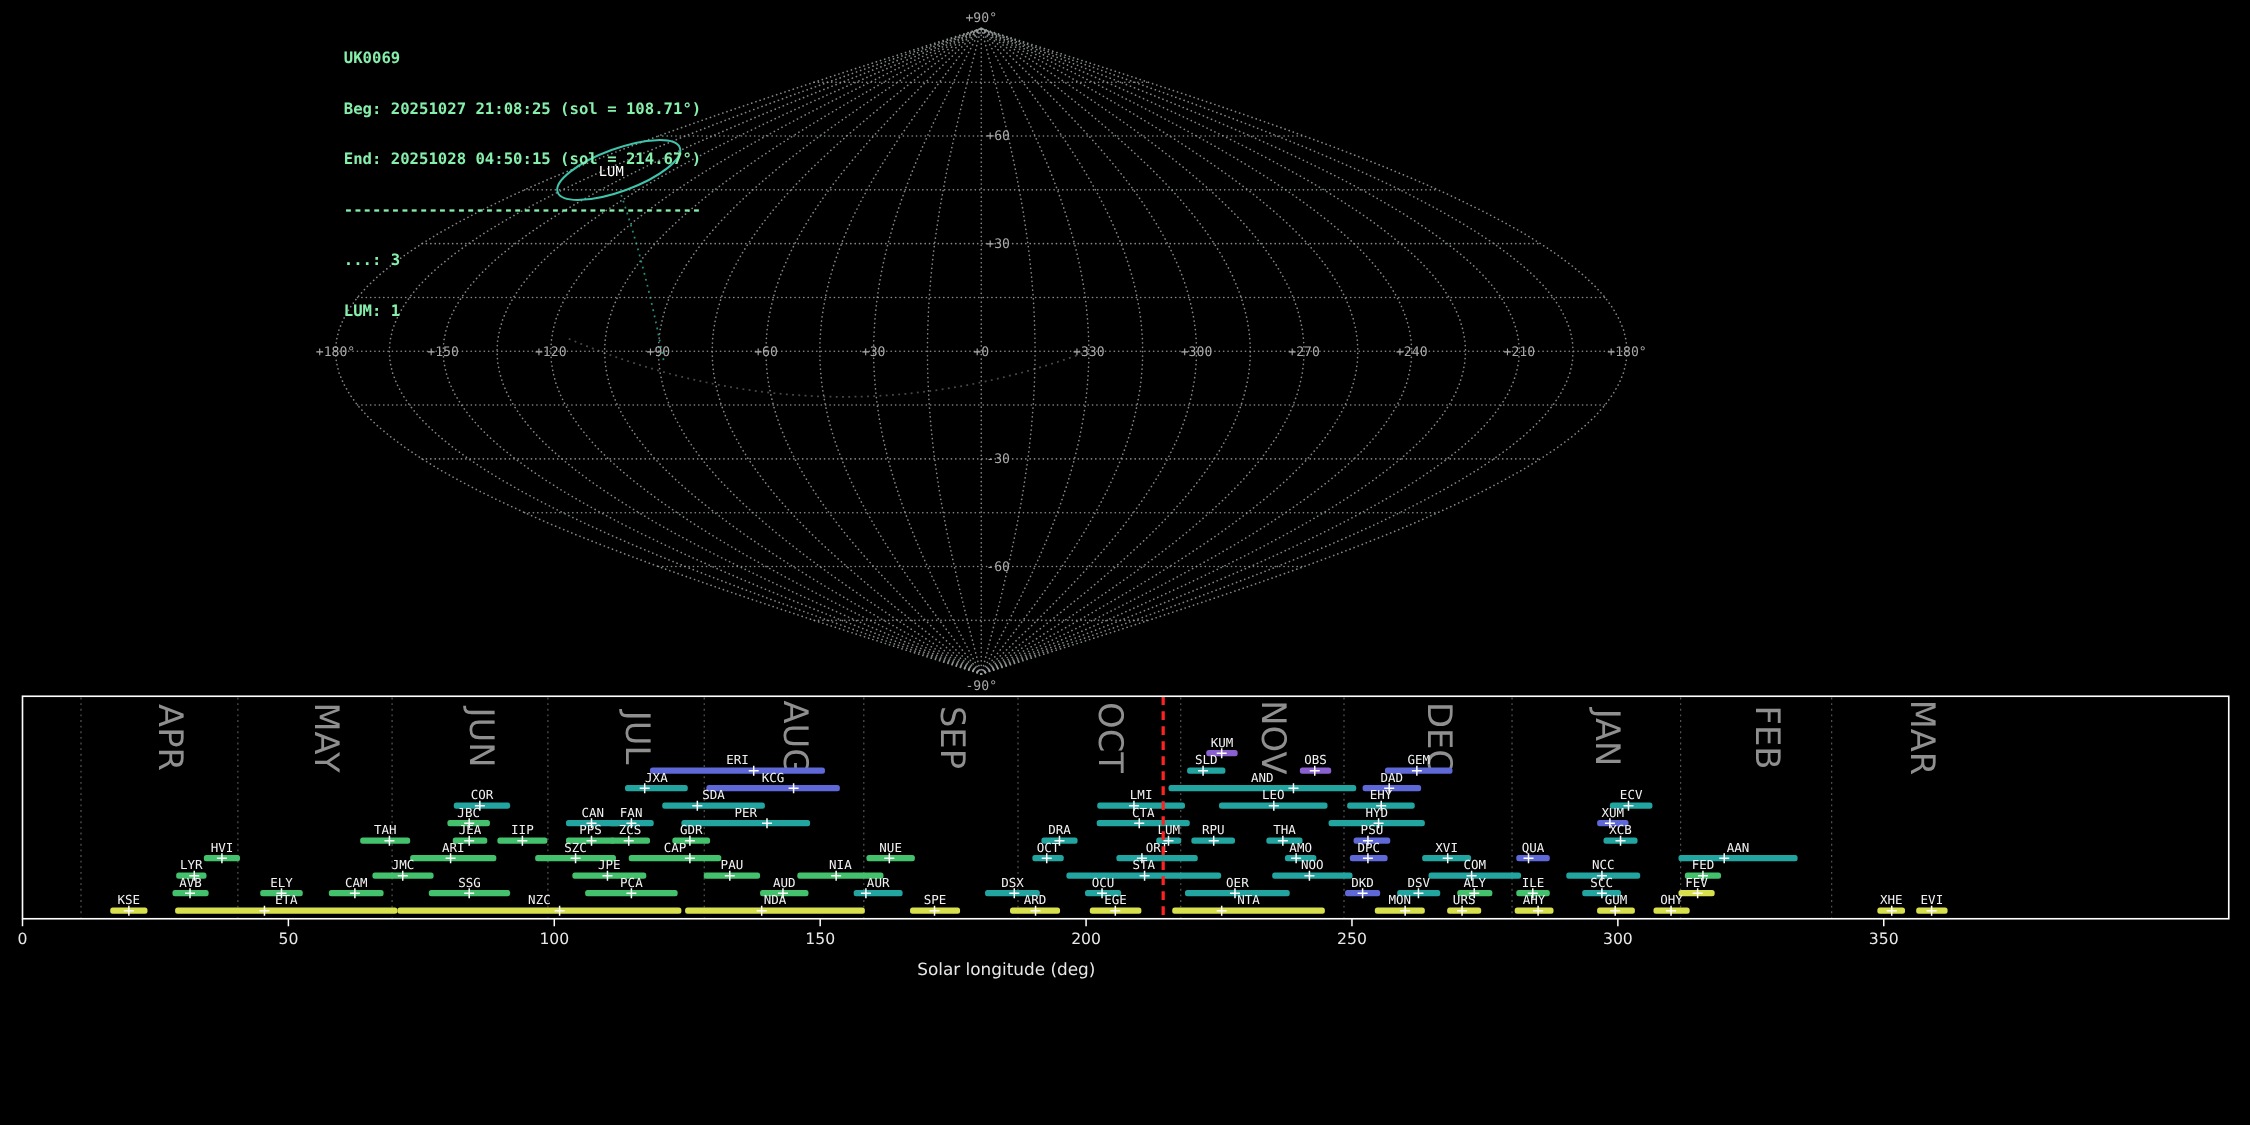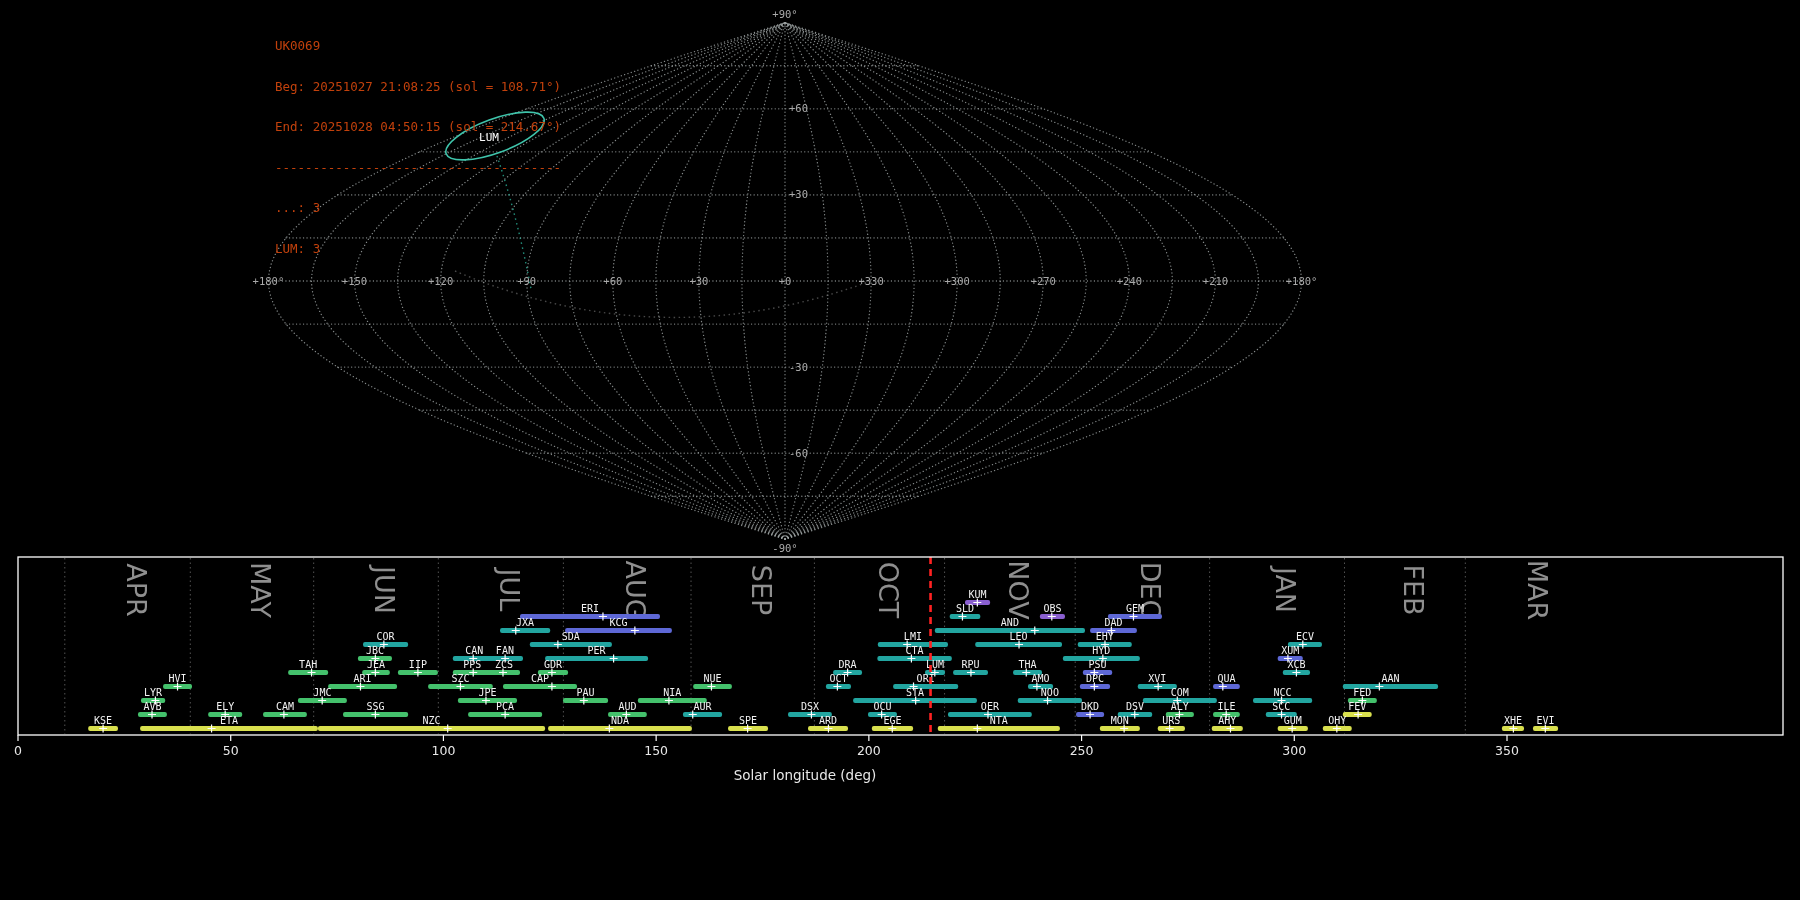--- a/index.html
+++ b/index.html
@@ -1,32 +1,32 @@
 <!DOCTYPE html>
 <html><head>
 <meta charset="utf-8">
 <style>
   html,body{margin:0;padding:0;background:#000;}
   .screen{position:relative;width:1800px;height:900px;background:#000;overflow:hidden;
           font-family:"DejaVu Sans Mono",monospace;}
-  .info-block{position:absolute;left:275px;top:12px;color:#c2410c;font-size:12.5px;
-              line-height:13.5px;white-space:pre;z-index:5;}
+  .info-block{position:absolute;left:275px;top:12px;color:#86efac;font-size:12.5px;
+              line-height:13.5px;white-space:pre;z-index:5;font-weight:bold;}
   svg{position:absolute;left:0;top:0;}
 </style>
 </head>
 <body>
 
 <div class="screen">
   <div class="info-block">
     <div>UK0069</div>
     <div>Beg: 20251027 21:08:25 (sol = 108.71°)</div>
     <div>End: 20251028 04:50:15 (sol = 214.67°)</div>
     <div>--------------------------------------</div>
     <div>...: 3</div>
-    <div>LUM: 3</div>
+    <div>LUM: 1</div>
   </div>
   <svg id="scene" width="1800" height="900" viewBox="0 0 1800 900">
     <g id="sky">
         <path stroke="#9aa0a0" stroke-width="1.3" stroke-dasharray="0.1 3.4" stroke-linecap="round" fill="none" opacity="0.85" d="M651.2940813000378,496.25 L918.7059186999622,496.25"></path>
         <path stroke="#9aa0a0" stroke-width="1.3" stroke-dasharray="0.1 3.4" stroke-linecap="round" fill="none" opacity="0.85" d="M526.6999999999999,453.20000000000005 L1043.3000000000002,453.20000000000005"></path>
         <path stroke="#9aa0a0" stroke-width="1.3" stroke-dasharray="0.1 3.4" stroke-linecap="round" fill="none" opacity="0.85" d="M419.7086368390295,410.15 L1150.2913631609704,410.15"></path>
         <path stroke="#9aa0a0" stroke-width="1.3" stroke-dasharray="0.1 3.4" stroke-linecap="round" fill="none" opacity="0.85" d="M337.61127640495897,367.1 L1232.388723595041,367.1"></path>
         <path stroke="#9aa0a0" stroke-width="1.3" stroke-dasharray="0.1 3.4" stroke-linecap="round" fill="none" opacity="0.85" d="M286.00271813906727,324.05 L1283.9972818609326,324.05"></path>
         <path stroke="#9aa0a0" stroke-width="1.3" stroke-dasharray="0.1 3.4" stroke-linecap="round" fill="none" opacity="0.85" d="M268.4,281 L1301.6,281"></path>
         <path stroke="#9aa0a0" stroke-width="1.3" stroke-dasharray="0.1 3.4" stroke-linecap="round" fill="none" opacity="0.85" d="M286.00271813906727,237.95 L1283.9972818609326,237.95"></path>

